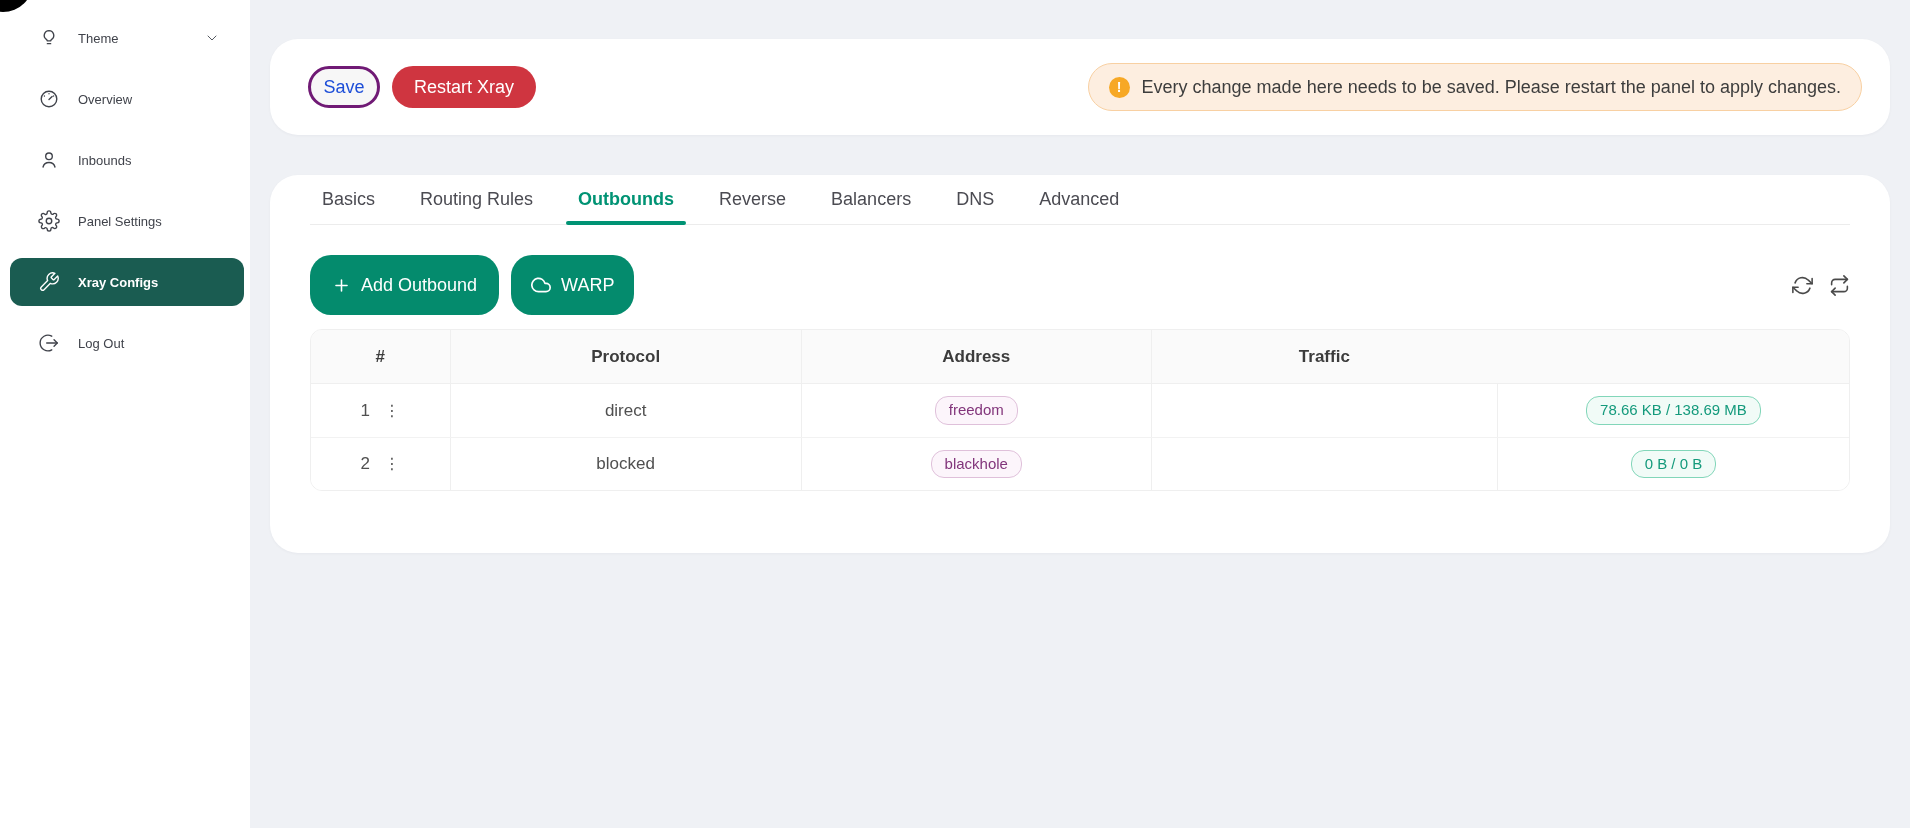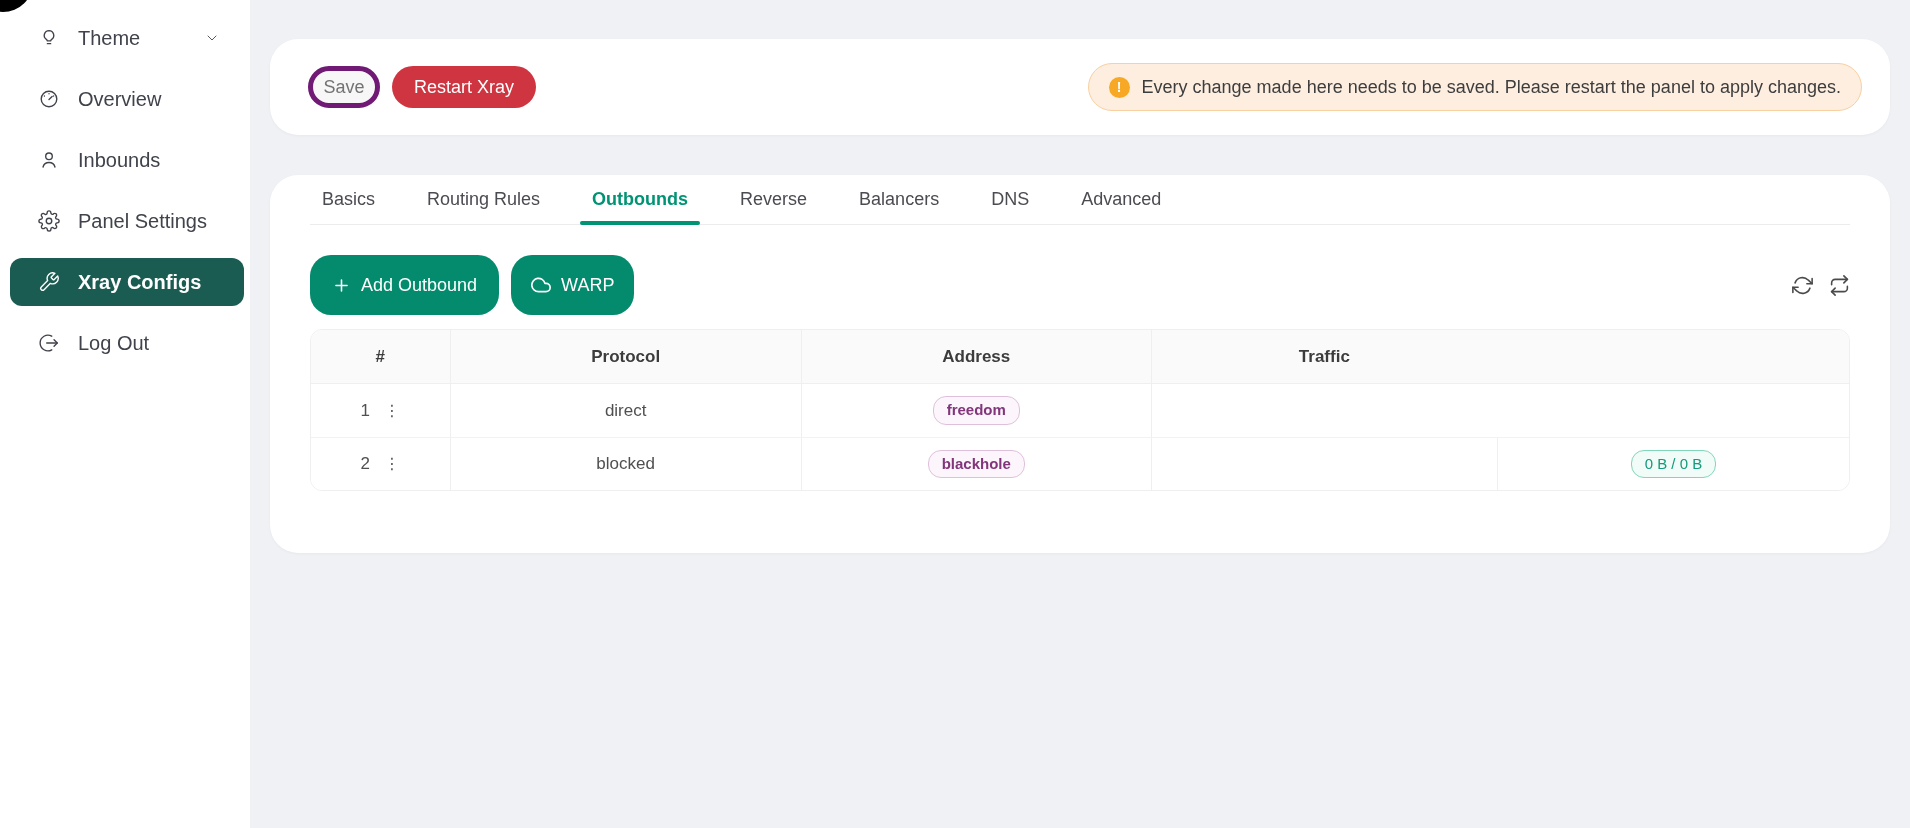--- a/index.html
+++ b/index.html
@@ -16,52 +16,52 @@
     color:#40434b;
   }
   .canvas{width:1910px;height:828px;display:flex;}
 
   
   .sidebar{width:250px;flex-shrink:0;background:#fff;position:relative;overflow:hidden;height:100%;}
   .logo-dot{position:absolute;width:60px;height:60px;border-radius:50%;background:#000;left:-27px;top:-48px;}
   .menu{padding-top:14px;display:flex;flex-direction:column;gap:13px;}
   .menu-item{
     height:48px;margin:0 6px 0 10px;border-radius:12px;display:flex;align-items:center;
-    padding:0 10px 0 28px;gap:18px;font-size:20px;color:#40434b;cursor:pointer;
+    padding:0 10px 0 28px;gap:18px;font-size:13px;color:#40434b;cursor:pointer;
   }
   .menu-item .mi-icon{width:22px;height:22px;flex-shrink:0;display:flex;align-items:center;justify-content:center;}
   .menu-item svg{stroke:currentColor;fill:none;stroke-width:1.5;stroke-linecap:round;stroke-linejoin:round;}
   .menu-item.active{background:var(--primary-dark);color:#fff;font-weight:700;}
   .chev{margin-left:auto;margin-right:14px;display:flex;color:#565a61;}
 
   
   .content{flex:1;padding:39px 20px 0 20px;min-width:0;}
 
   
   .top-card{
     height:96px;background:#fff;border-radius:28px;display:flex;align-items:center;
     padding:0 28px 0 38px;box-shadow:0 1px 3px rgba(20,30,50,.04);
   }
   .btn{height:42px;border-radius:21px;font-size:18px;font-family:inherit;border:none;
        display:inline-flex;align-items:center;justify-content:center;cursor:pointer;}
-  .btn-save{width:72px;background:#f7f7f7;border:5px solid #701a75;color:#737373;cursor:not-allowed;}
+  .btn-save{width:72px;background:#f7f7f7;border:3px solid #701a75;color:#1d4ed8;cursor:not-allowed;}
   .btn-restart{padding:0 22px;background:var(--danger);color:#fff;margin-left:12px;font-weight:500;}
   .alert{
     margin-left:auto;height:48px;border-radius:24px;background:var(--alert-bg);
     border:1px solid var(--alert-border);display:flex;align-items:center;gap:12px;
     padding:0 20px;font-size:18px;color:#3d3d3d;
   }
   .alert-badge{width:21px;height:21px;border-radius:50%;background:var(--alert-icon);color:#fff;
     font-weight:700;font-size:14px;display:flex;align-items:center;justify-content:center;flex-shrink:0;}
 
   
   .main-card{margin-top:29px;height:378px;background:#fff;border-radius:28px;padding:0 40px;
     box-shadow:0 1px 3px rgba(20,30,50,.04);}
 
-  .tabs{margin-top:40px;display:flex;column-gap:28px;border-bottom:1px solid #ececec;height:50px;align-items:stretch;}
+  .tabs{margin-top:40px;display:flex;column-gap:21px;border-bottom:1px solid #ececec;height:50px;align-items:stretch;}
   .tab{padding:0 12px;font-size:18px;color:#4b4b52;display:flex;align-items:center;position:relative;cursor:pointer;white-space:nowrap;}
   .tab.active{color:var(--tab-active);font-weight:700;}
   .tab.active::after{content:"";position:absolute;left:0;right:0;bottom:-1px;height:4px;border-radius:2px;background:var(--tab-active);}
 
   .actions-row{margin-top:30px;display:flex;align-items:center;}
   .btn-teal{height:60px;border-radius:21px;background:var(--primary);color:#fff;font-size:18px;
     display:inline-flex;align-items:center;gap:10px;padding:0 22px;border:none;cursor:pointer;font-family:inherit;}
   .btn-teal svg{stroke:#fff;fill:none;stroke-width:2;stroke-linecap:round;stroke-linejoin:round;}
   .btn-warp{margin-left:12px;padding:0 20px;}
   .icon-group{margin-left:auto;display:flex;gap:16px;align-items:center;color:#4a4a4a;}
@@ -72,21 +72,21 @@
   .table{margin-top:14px;border:1px solid #efefef;border-radius:12px;overflow:hidden;}
   .thead,.tr{display:grid;grid-template-columns:139fr 352fr 351fr 347fr 353fr;}
   .thead{background:#fafafa;height:54px;border-bottom:1px solid #efefef;}
   .th{display:flex;align-items:center;justify-content:center;font-weight:700;font-size:17px;color:#3c3c3c;}
   .th + .th, .td + .td{border-left:1px solid #efefef;}
   .tr{height:53px;background:#fff;}
   .tr + .tr{border-top:1px solid #f2f2f2;}
   .td{display:flex;align-items:center;justify-content:center;font-size:17px;color:#505050;}
   .row-dots{margin-left:14px;color:#5b5b5b;font-size:16px;line-height:1;cursor:pointer;letter-spacing:0;}
   .badge{border-radius:13px;padding:3px 13px;font-size:15px;line-height:1.35;white-space:nowrap;}
-  .badge-protocol{background:var(--protocol-bg);border:1px solid var(--protocol-border);color:var(--protocol-text);font-weight:bold;}
+  .badge-protocol{background:var(--protocol-bg);border:1px solid var(--protocol-border);color:var(--protocol-text);}
   .badge-traffic{background:var(--traffic-bg);border:1px solid var(--traffic-border);color:var(--traffic-text);}
 </style>
 </head>
 <body>
 
 <div class="canvas">
 
   <aside class="sidebar">
     <div class="logo-dot"></div>
     <nav class="menu">
@@ -231,20 +231,23 @@
         <div class="tr">
           <div class="td">
             <span>1</span>
             <span class="row-dots">⋮</span>
           </div>
           <div class="td">direct</div>
           <div class="td">
             <span class="badge badge-protocol">freedom</span>
           </div>
           <div class="td"></div>
+          <div class="td">
+            <span class="badge badge-traffic">78.66 KB / 138.69 MB</span>
+          </div>
         </div>
 
         <div class="tr">
           <div class="td">
             <span>2</span>
             <span class="row-dots">⋮</span>
           </div>
           <div class="td">blocked</div>
           <div class="td">
             <span class="badge badge-protocol">blackhole</span>

